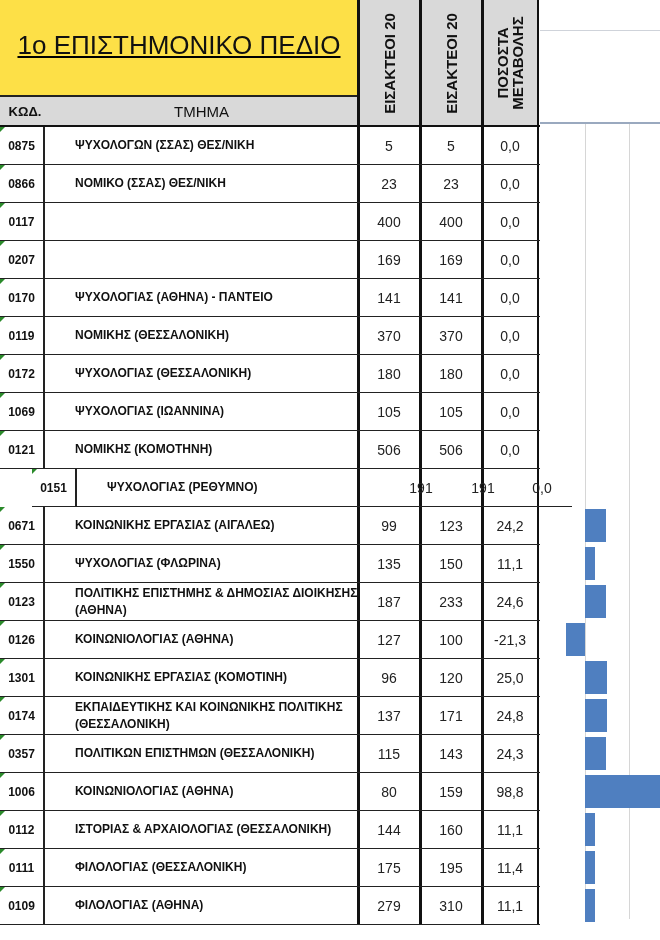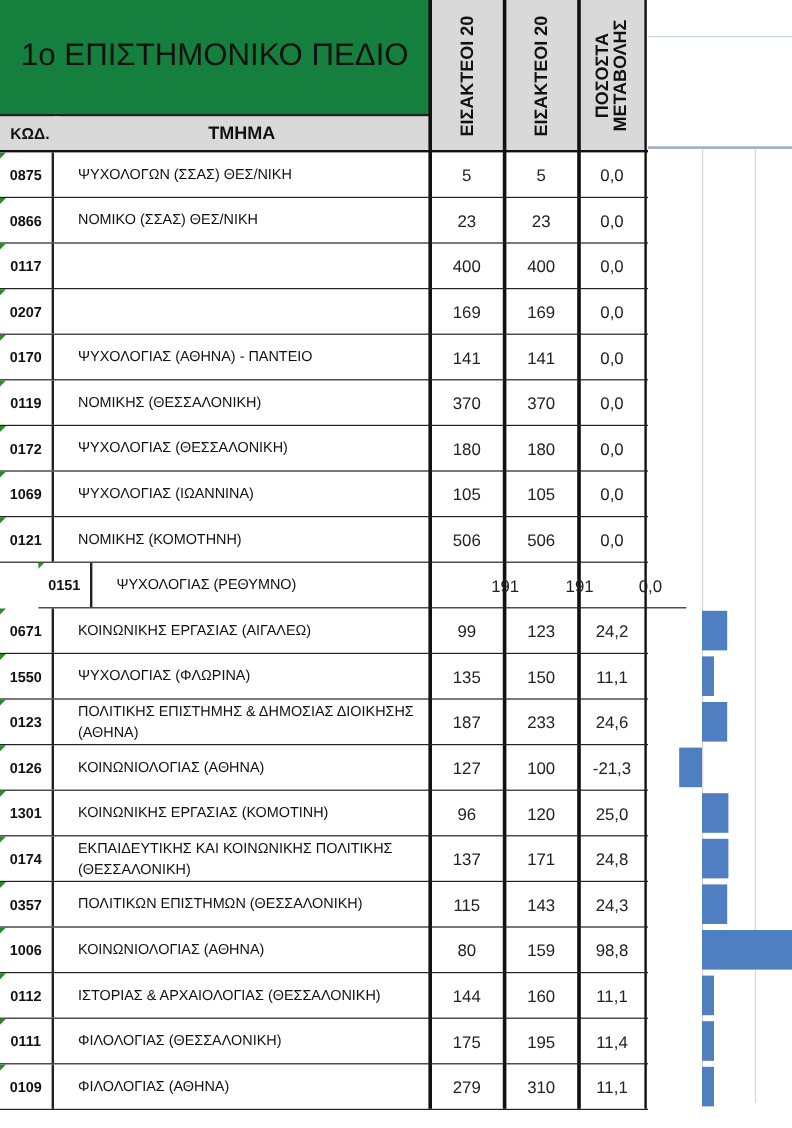--- a/index.html
+++ b/index.html
@@ -1,29 +1,29 @@
 <!DOCTYPE html>
 <html><head>
 <meta charset="utf-8">
 <style>
   * { box-sizing: border-box; margin: 0; padding: 0; }
   body { width: 660px; height: 940px; background: #ffffff; position: relative; overflow: hidden; font-family: "Liberation Sans", sans-serif; }
   .sheet { position: absolute; left: 0; top: 0; width: 660px; height: 940px; }
-  .hdr-title { position: absolute; left: 0; top: 0; width: 358px; height: 97px; background: #15803d; border-bottom: 2px solid #222; display: flex; align-items: center; justify-content: center; }
+  .hdr-title { position: absolute; left: 0; top: 0; width: 358px; height: 97px; background: #fde047; border-bottom: 2px solid #222; display: flex; align-items: center; justify-content: center; text-decoration: underline; }
   .hdr-title span { font-size: 26px; font-weight: normal; color: #111; letter-spacing: 0px; margin-top: -4px; }
   .hdr-code { position: absolute; left: 0; top: 97px; width: 52px; height: 29px; background: #d9d9d9; border-right: 2px solid #222; display: flex; align-items: center; justify-content: center; font-size: 13px; font-weight: bold; color: #111; }
-  .hdr-name { position: absolute; left: 45px; top: 97px; width: 313px; height: 29px; background: #d9d9d9; display: flex; align-items: center; justify-content: center; font-size: 15px; font-weight: bold; color: #111; }
+  .hdr-name { position: absolute; left: 45px; top: 97px; width: 313px; height: 29px; background: #d9d9d9; display: flex; align-items: center; justify-content: center; font-size: 15px; font-weight: normal; color: #111; }
   .hdr-vert { position: absolute; top: 0; height: 126px; background: #d9d9d9; display: flex; align-items: center; justify-content: center; }
   .hdr-vert .vt { transform: rotate(-90deg); white-space: nowrap; font-size: 15px; font-weight: bold; color: #111; text-align: center; line-height: 15px; }
   .vline { position: absolute; background: #111; }
   .rows { position: absolute; left: 0; top: 127px; width: 540px; }
   .row { position: absolute; left: 0; width: 540px; height: 38px; border-bottom: 1.5px solid #222; }
   .cell { position: absolute; top: 0; height: 100%; display: flex; align-items: center; color: #111; }
   .c-code { left: 0; width: 45px; justify-content: center; font-size: 12px; font-weight: bold; border-right: 2px solid #222; }
-  .c-name { left: 45px; width: 313px; padding-left: 20px; font-size: 12px; font-weight: normal; line-height: 17px; }
+  .c-name { left: 55px; width: 313px; padding-left: 20px; font-size: 12px; font-weight: bold; line-height: 17px; }
   .c-num { justify-content: center; font-size: 14px; color: #222; }
   .c-a { left: 358px; width: 62px; }
   .c-b { left: 420px; width: 62px; }
   .c-c { left: 482px; width: 56px; }
   .tri { position: absolute; left: 0; top: 0; width: 0; height: 0; border-top: 5px solid #2a8a2a; border-right: 5px solid transparent; }
   .chart { position: absolute; left: 540px; top: 0; width: 120px; height: 940px; }
   .gridline-h { position: absolute; left: 0; width: 120px; height: 1px; background: #cfd3da; }
   .gridline-v { position: absolute; width: 1px; background: #d6d6d6; }
   .bar { position: absolute; height: 33px; background: #4f7fc0; }
 </style>

